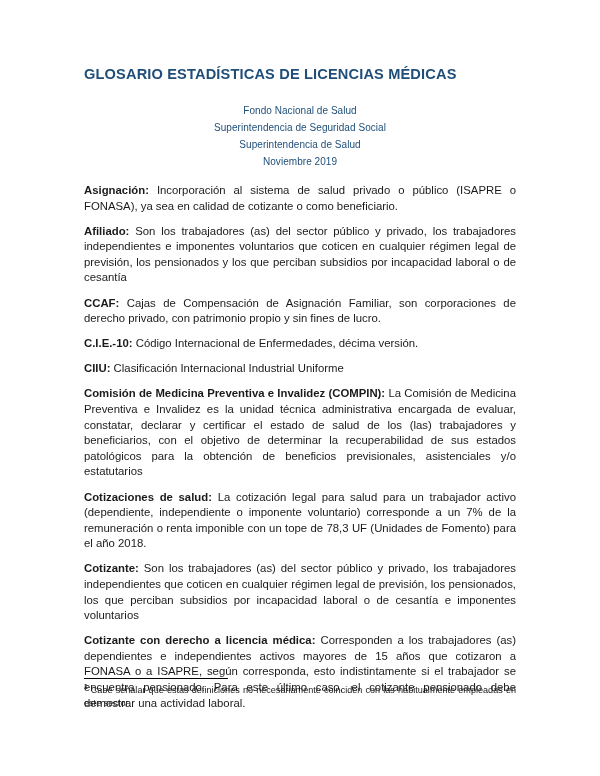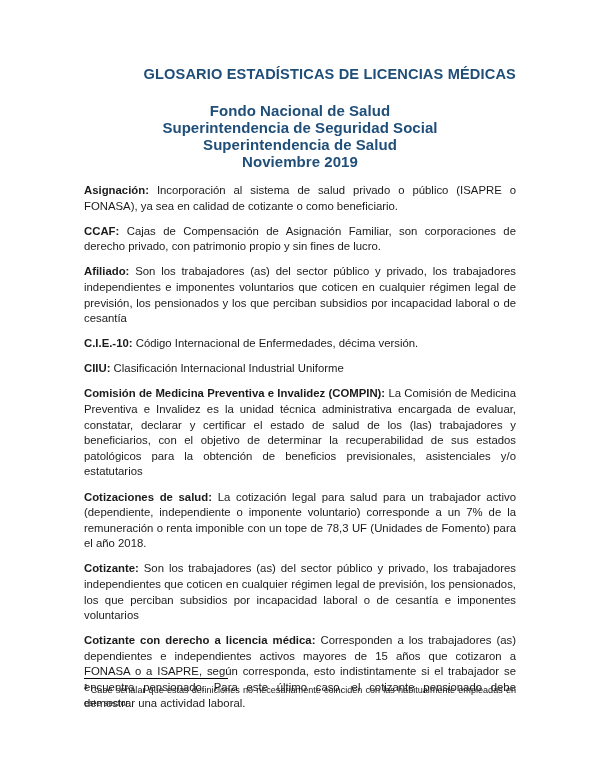--- a/index.html
+++ b/index.html
@@ -23,33 +23,33 @@
     position: absolute;
     left: 84px;
     top: 0;
     width: 432px;
   }
 
   
   .doc-title {
     margin: 0;
     padding-top: 66px;
-    text-align: right;
+    text-align: left;
     font-size: 14.6px;
     font-weight: bold;
     color: #1f4e79;
     letter-spacing: 0.15px;
   }
   .org-block {
     margin-top: 20px;
     text-align: center;
   }
   .org-line {
-    font-size: 15px;
-    font-weight: bold;
+    font-size: 10px;
+    font-weight: normal;
     color: #1f4e79;
     line-height: 17px;
     letter-spacing: 0.05px;
   }
 
   
   .body-block {
     margin-top: 13px;
   }
   p.para {
@@ -110,23 +110,23 @@
       <div class="org-line">Superintendencia de Seguridad Social</div>
       <div class="org-line">Superintendencia de Salud</div>
       <div class="org-line">Noviembre 2019</div>
     </div>
 
     <div class="body-block">
 
 
       <p class="para"><span class="term">Asignación:</span><span> Incorporación al sistema de salud privado o público (ISAPRE o FONASA), ya sea en calidad de cotizante o como beneficiario.</span></p>
 
+      <p class="para"><span class="term">Afiliado:</span><span> Son los trabajadores (as) del sector público y privado, los trabajadores independientes e imponentes voluntarios que coticen en cualquier régimen legal de previsión, los pensionados y los que perciban subsidios por incapacidad laboral o de cesantía</span></p>
+
       <p class="para"><span class="term">CCAF:</span><span> Cajas de Compensación de Asignación Familiar, son corporaciones de derecho privado, con patrimonio propio y sin fines de lucro.</span></p>
-
-      <p class="para"><span class="term">Afiliado:</span><span> Son los trabajadores (as) del sector público y privado, los trabajadores independientes e imponentes voluntarios que coticen en cualquier régimen legal de previsión, los pensionados y los que perciban subsidios por incapacidad laboral o de cesantía</span></p>
 
       <p class="para"><span class="term">C.I.E.-10:</span><span> Código Internacional de Enfermedades, décima versión.</span></p>
 
       <p class="para"><span class="term">CIIU:</span><span> Clasificación Internacional Industrial Uniforme</span></p>
 
       <p class="para"><span class="term">Comisión de Medicina Preventiva e Invalidez (COMPIN):</span><span> La Comisión de Medicina Preventiva e Invalidez es la unidad técnica administrativa encargada de evaluar, constatar, declarar y certificar el estado de salud de los (las) trabajadores y beneficiarios, con el objetivo de determinar la recuperabilidad de sus estados patológicos para la obtención de beneficios previsionales, asistenciales y/o estatutarios</span></p>
 
       <p class="para"><span class="term">Cotizaciones de salud:</span><span> La cotización legal para salud para un trabajador activo (dependiente, independiente o imponente voluntario) corresponde a un 7% de la remuneración o renta imponible con un tope de 78,3 UF (Unidades de Fomento) para el año 2018.</span></p>
 
       <p class="para"><span class="term">Cotizante:</span><span> Son los trabajadores (as) del sector público y privado, los trabajadores independientes que coticen en cualquier régimen legal de previsión, los pensionados, los que perciban subsidios por incapacidad laboral o de cesantía e imponentes voluntarios</span></p>

